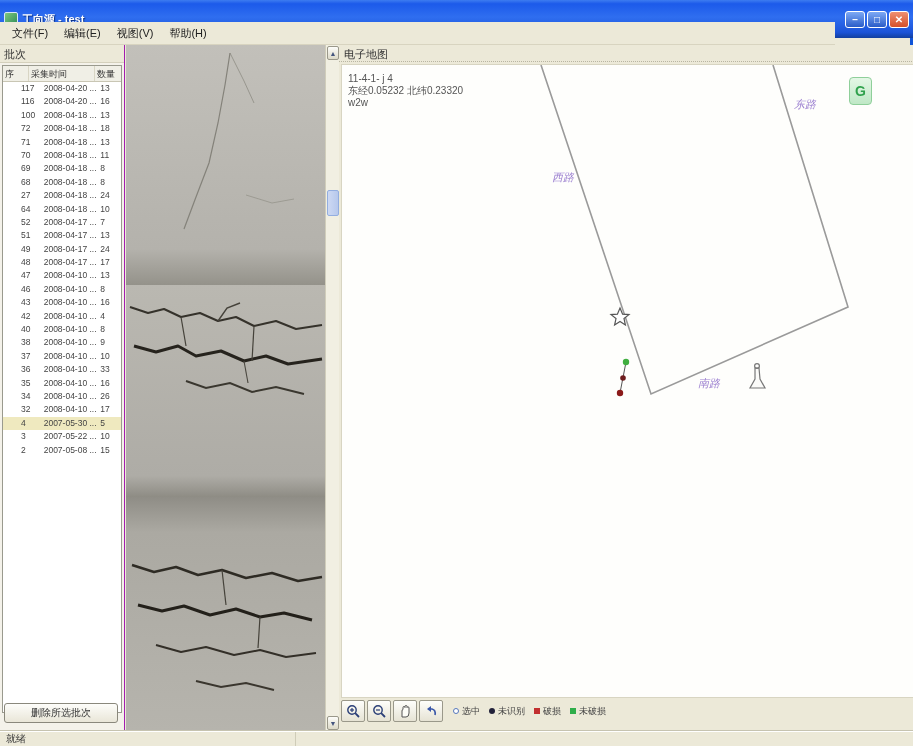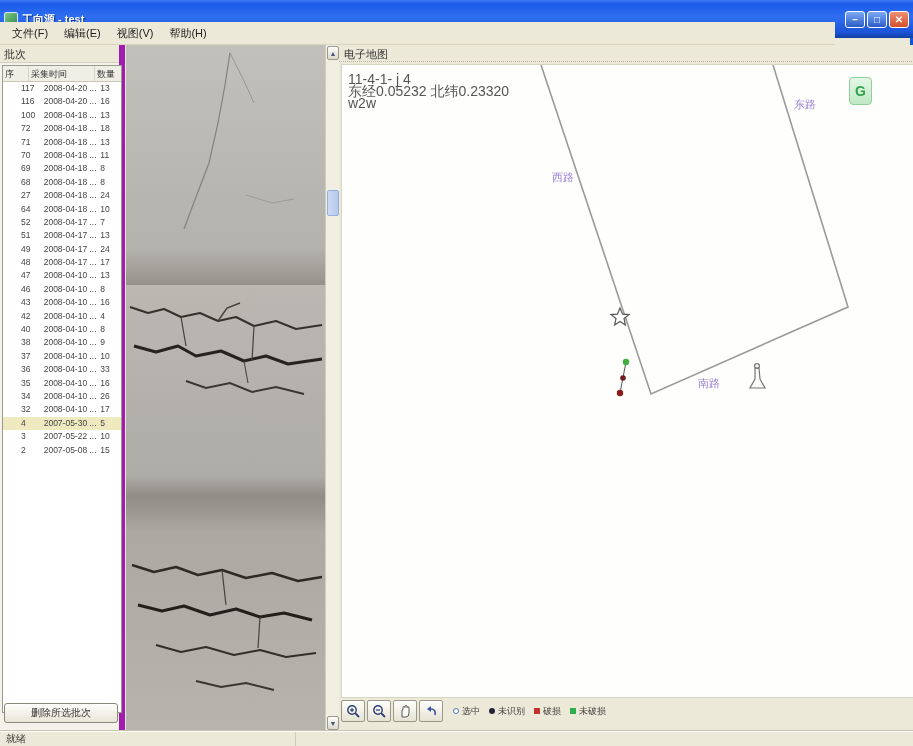--- a/index.html
+++ b/index.html
@@ -21,21 +21,21 @@
     text-align:center; font-weight:bold; }
   .win-btn.close { background:linear-gradient(180deg,#ef9072,#d4502a); }
 
   
   .menubar { position:absolute; left:-3px; top:22px; width:835px; height:23px; background:#ece9d8;
     border-bottom:1px solid #d8d4c0; display:flex; align-items:center; padding-left:4px; }
   .menu-item { padding:3px 8px; color:#222; font-size:11px; cursor:default; }
 
   
   .batch-panel { position:absolute; left:-3px; top:45px; width:125px; height:686px;
-    background:#f4f2ea; border-right:6px solid #a21caf; }
+    background:#f4f2ea; border-right:1px solid #a21caf; }
   .batch-title { height:18px; padding:2px 4px; font-size:11px; color:#333; background:#ece9d8;
     border-bottom:1px solid #d4d0bc; }
   .batch-table { position:absolute; left:2px; top:20px; width:120px; height:648px; background:#fff;
     border:1px solid #9a9a8e; overflow:hidden; }
   .thead { display:flex; height:16px; background:#f0efe6; border-bottom:1px solid #c9c6b4; }
   .th { font-size:9px; color:#333; padding:2px 2px; border-right:1px solid #d8d5c4; }
   .th.c-seq { width:26px; } .th.c-time { width:66px; } .th.c-qty { width:26px; border-right:none; }
   .trow { display:flex; height:13.4px; background:#fff;padding-left:16px; }
   .trow.selected { background:#efe9bf; }
   .td { font-size:8.5px; color:#444; padding:1px 2px; white-space:nowrap; overflow:hidden; }
@@ -51,25 +51,25 @@
     border:1px solid #9a988a; border-radius:2px; font-size:7px; color:#44557e; text-align:center; line-height:13px; }
   .sc-up { top:1px; } .sc-down { bottom:1px; }
   .sc-thumb { position:absolute; left:1px; top:145px; width:12px; height:26px;
     background:linear-gradient(90deg,#cdd9f3,#b7c8ec); border:1px solid #93aee0; border-radius:2px; }
 
   
   .map-panel { position:absolute; left:336px; top:45px; width:577px; height:686px; background:#ece9d8; }
   .map-title { height:17px; padding:2px 5px; font-size:11px; color:#333; border-bottom:1px dotted #b9b5a2; }
   .map-canvas { position:absolute; left:2px; top:19px; width:573px; height:634px; background:#fefefc;
     border:1px solid #d8d5c2; overflow:hidden; }
-  .map-info { position:absolute; left:6px; top:8px; color:#555; font-size:14px; line-height:12px; }
+  .map-info { position:absolute; left:6px; top:8px; color:#555; font-size:10px; line-height:12px; }
   .gps-badge { position:absolute; left:507px; top:12px; width:23px; height:28px; border-radius:4px;
     background:linear-gradient(180deg,#e4f7e6,#bfe8c6); border:1px solid #8fcf9a;
     color:#2fa14c; font-weight:bold; font-size:14px; text-align:center; line-height:27px; }
-  .road-label { position:absolute; color:#9b7fd0; font-size:11px; }
+  .road-label { position:absolute; color:#9b7fd0; font-size:11px;font-style:italic; }
   .lbl-west { left:210px; top:105px; }
   .lbl-east { left:452px; top:32px; }
   .lbl-south { left:356px; top:311px; }
 
   .map-toolbar { position:absolute; left:2px; bottom:8px; height:24px; width:573px; display:flex; align-items:center; }
   .tool-btn { width:24px; height:22px; margin-right:2px; background:linear-gradient(180deg,#fefefb,#e6e3d4);
     border:1px solid #9a988a; border-radius:2px; display:flex; align-items:center; justify-content:center; }
   .legend { display:flex; align-items:center; margin-left:8px; gap:9px; }
   .legend-item { display:flex; align-items:center; gap:3px; font-size:9px; color:#444; }
   .marker { width:6px; height:6px; display:inline-block; }

